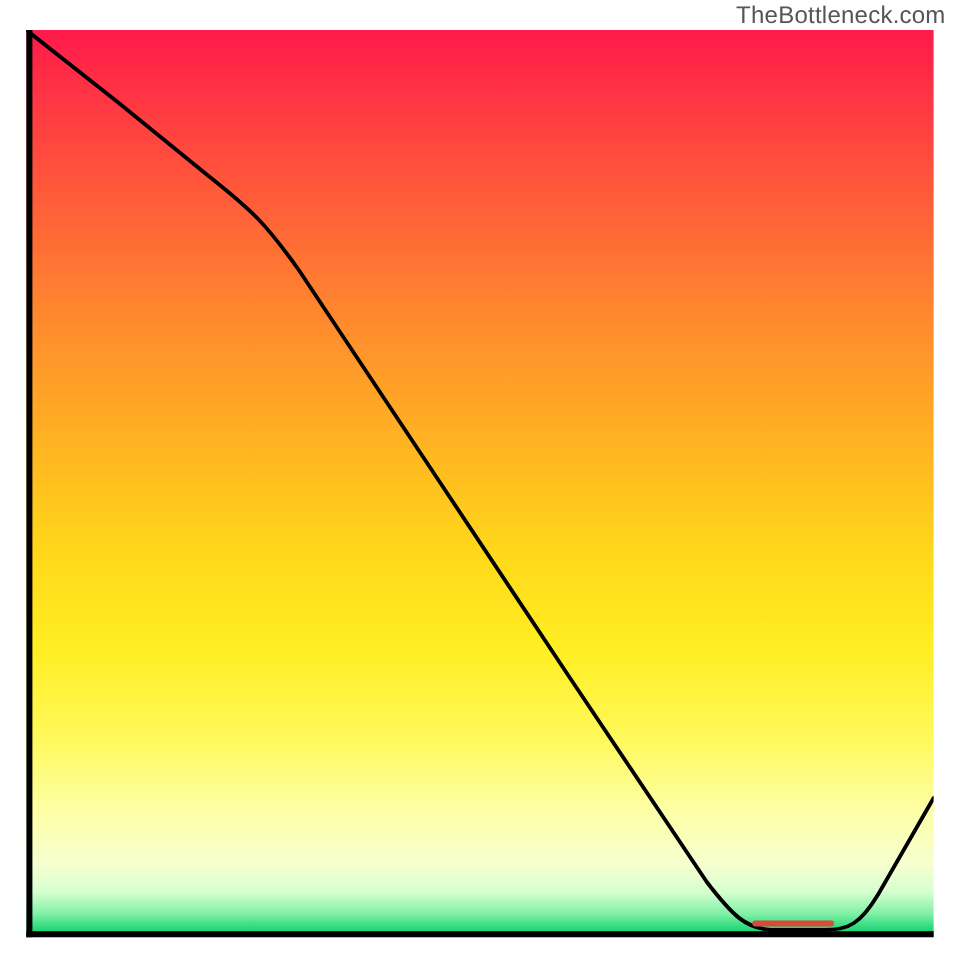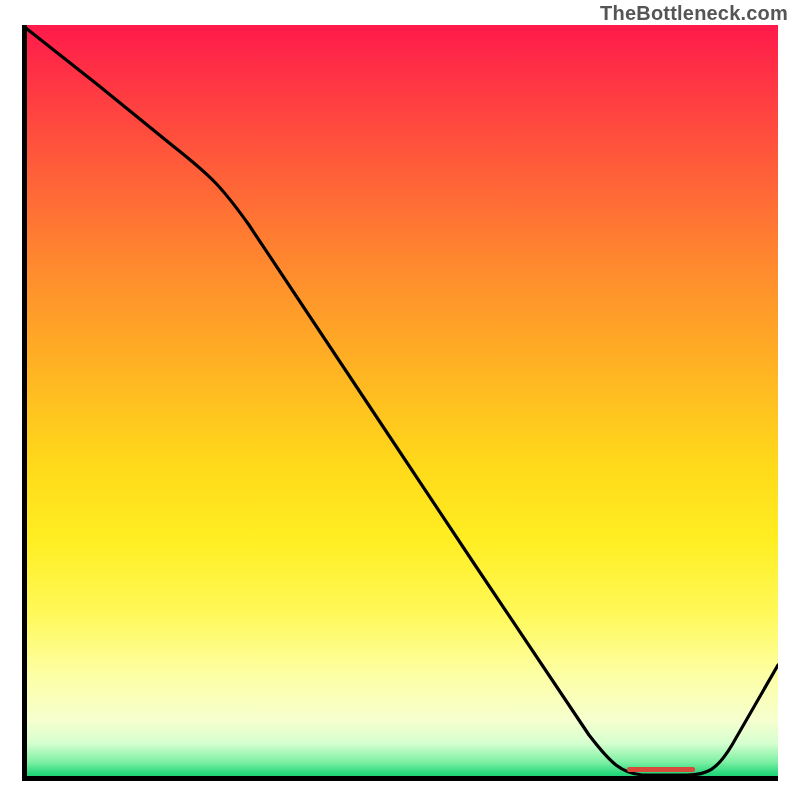--- a/index.html
+++ b/index.html
@@ -15,21 +15,21 @@
     position: relative;
     width: 800px;
     height: 800px;
   }
   .attribution {
     position: absolute;
     top: 2px;
     right: 12px;
     font-size: 20px;
     color: #555555;
-    font-weight: 700;
+    font-weight: 400;
     letter-spacing: 0.2px;
   }
   .plot-area {
     position: absolute;
     left: 22px;
     top: 25px;
     width: 756px;
     height: 756px;
   }
   .gradient-fill {

